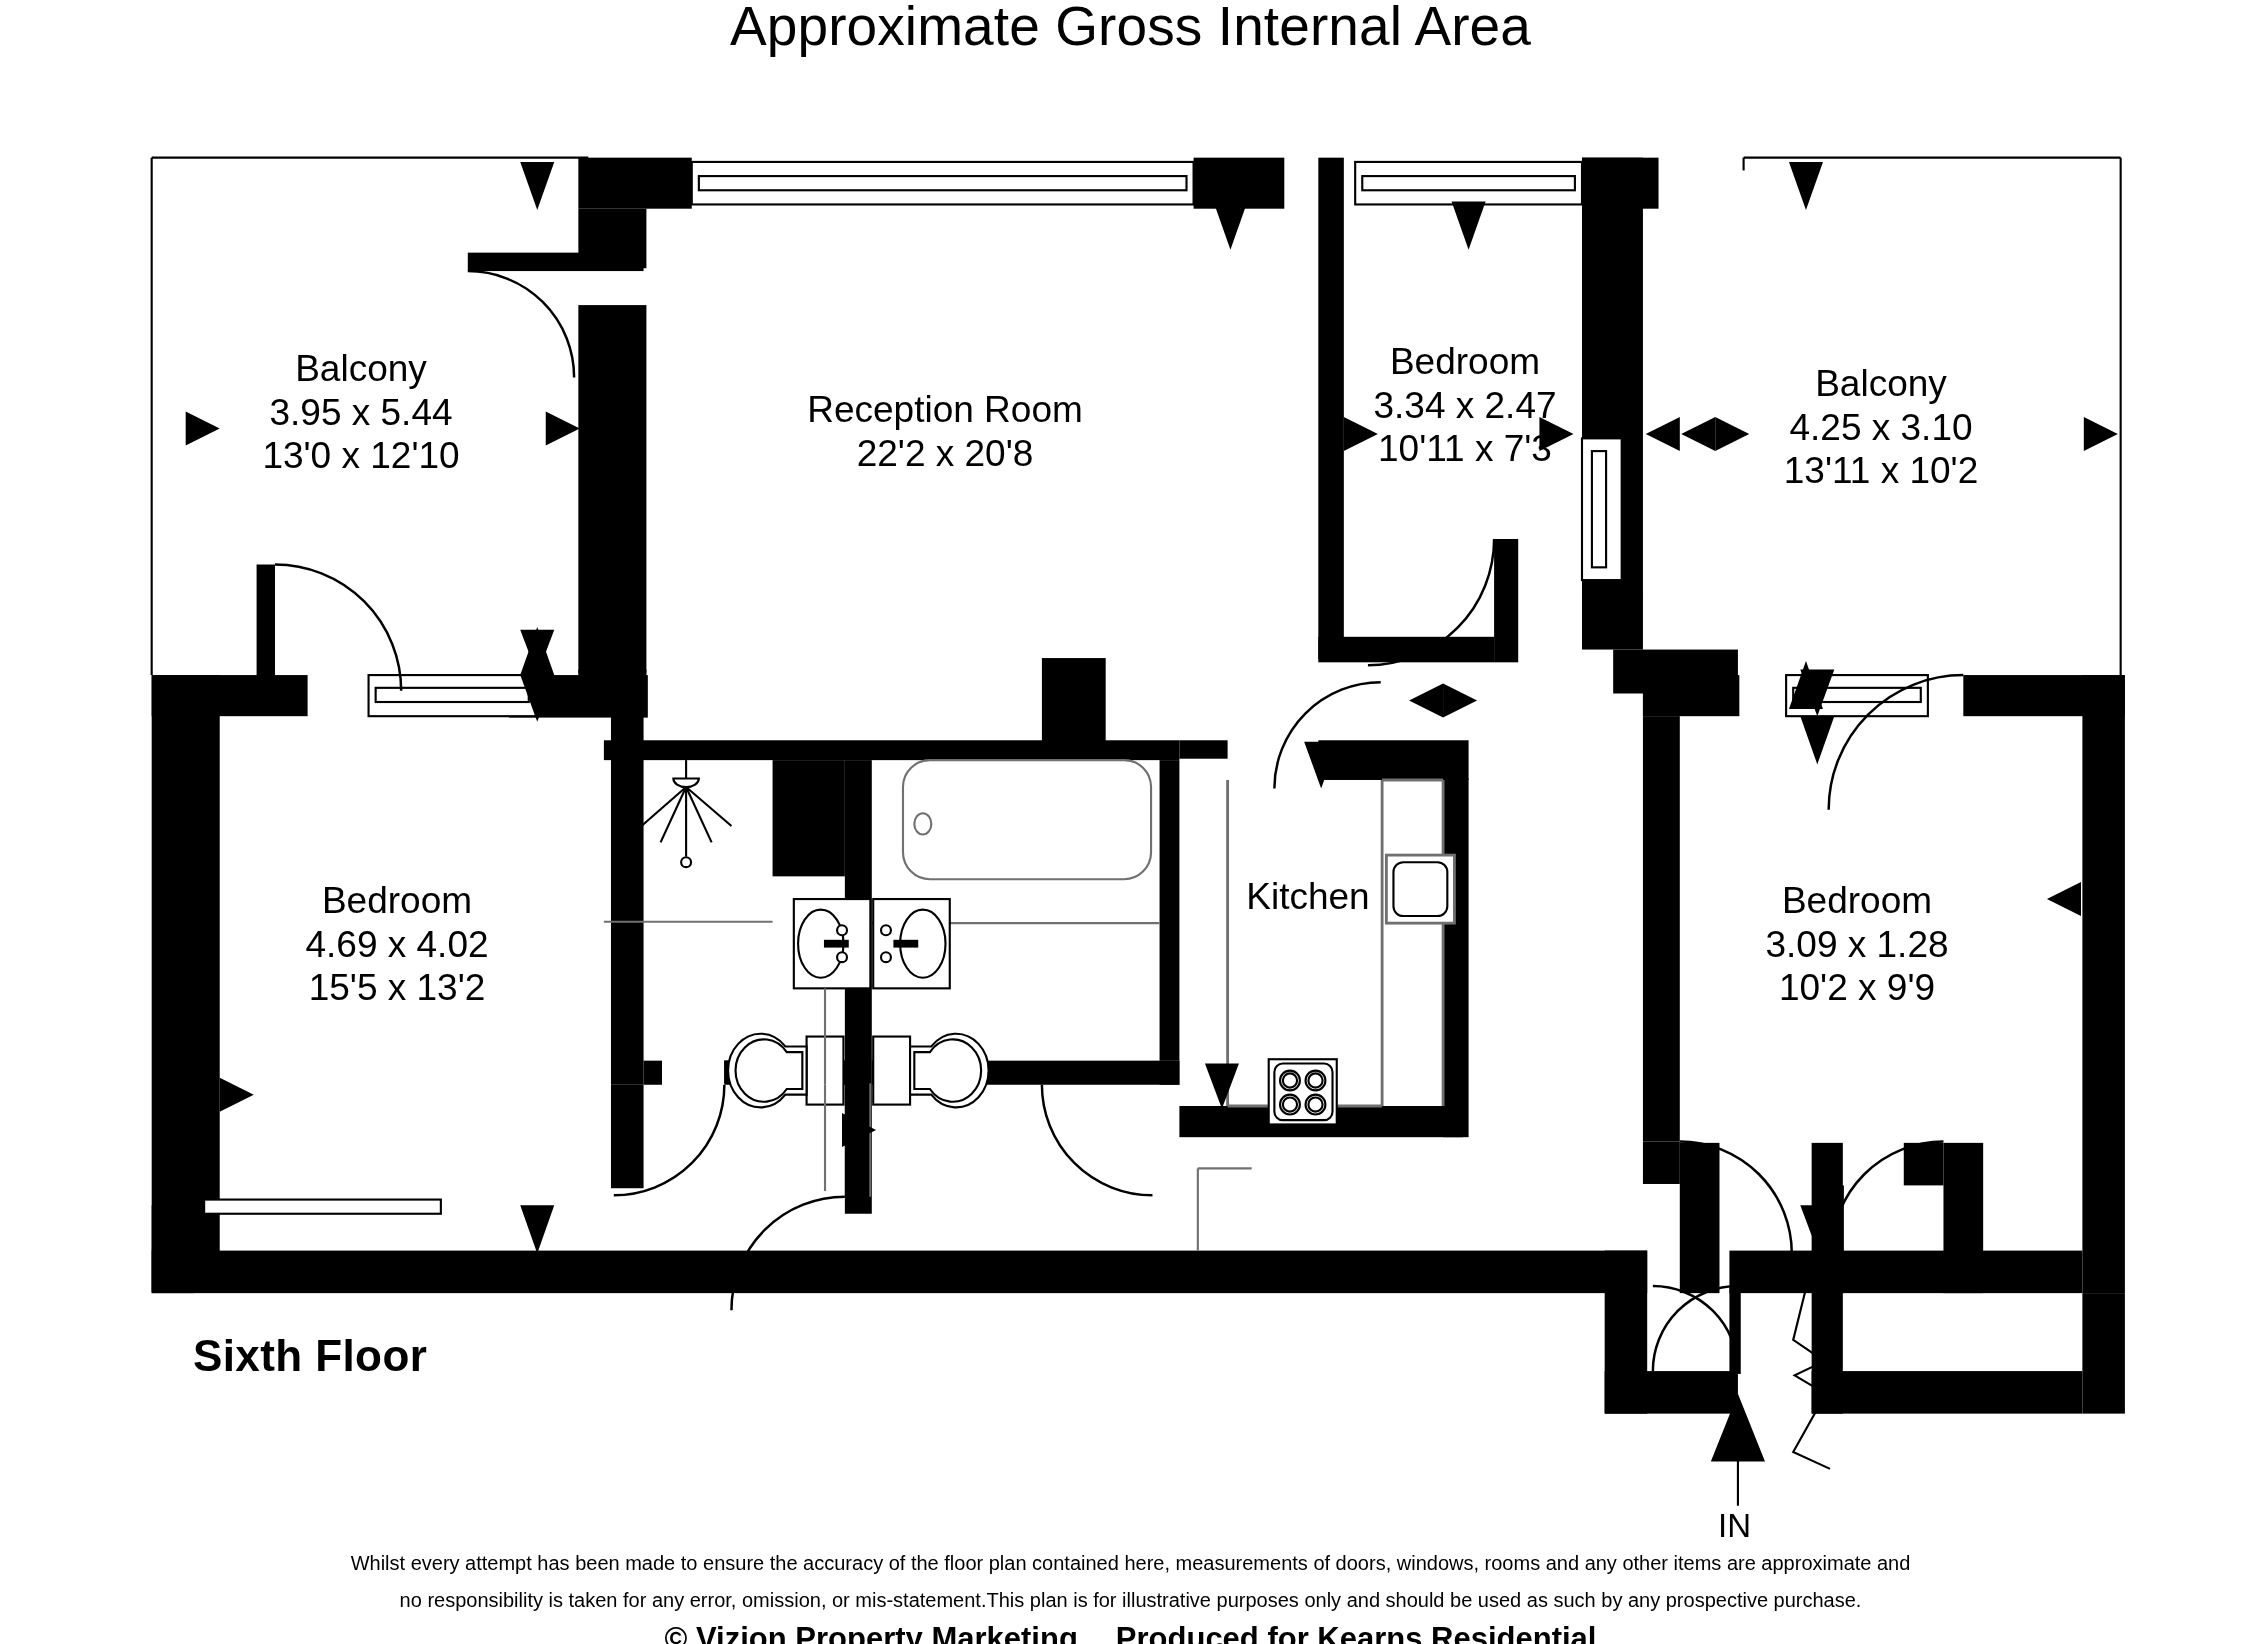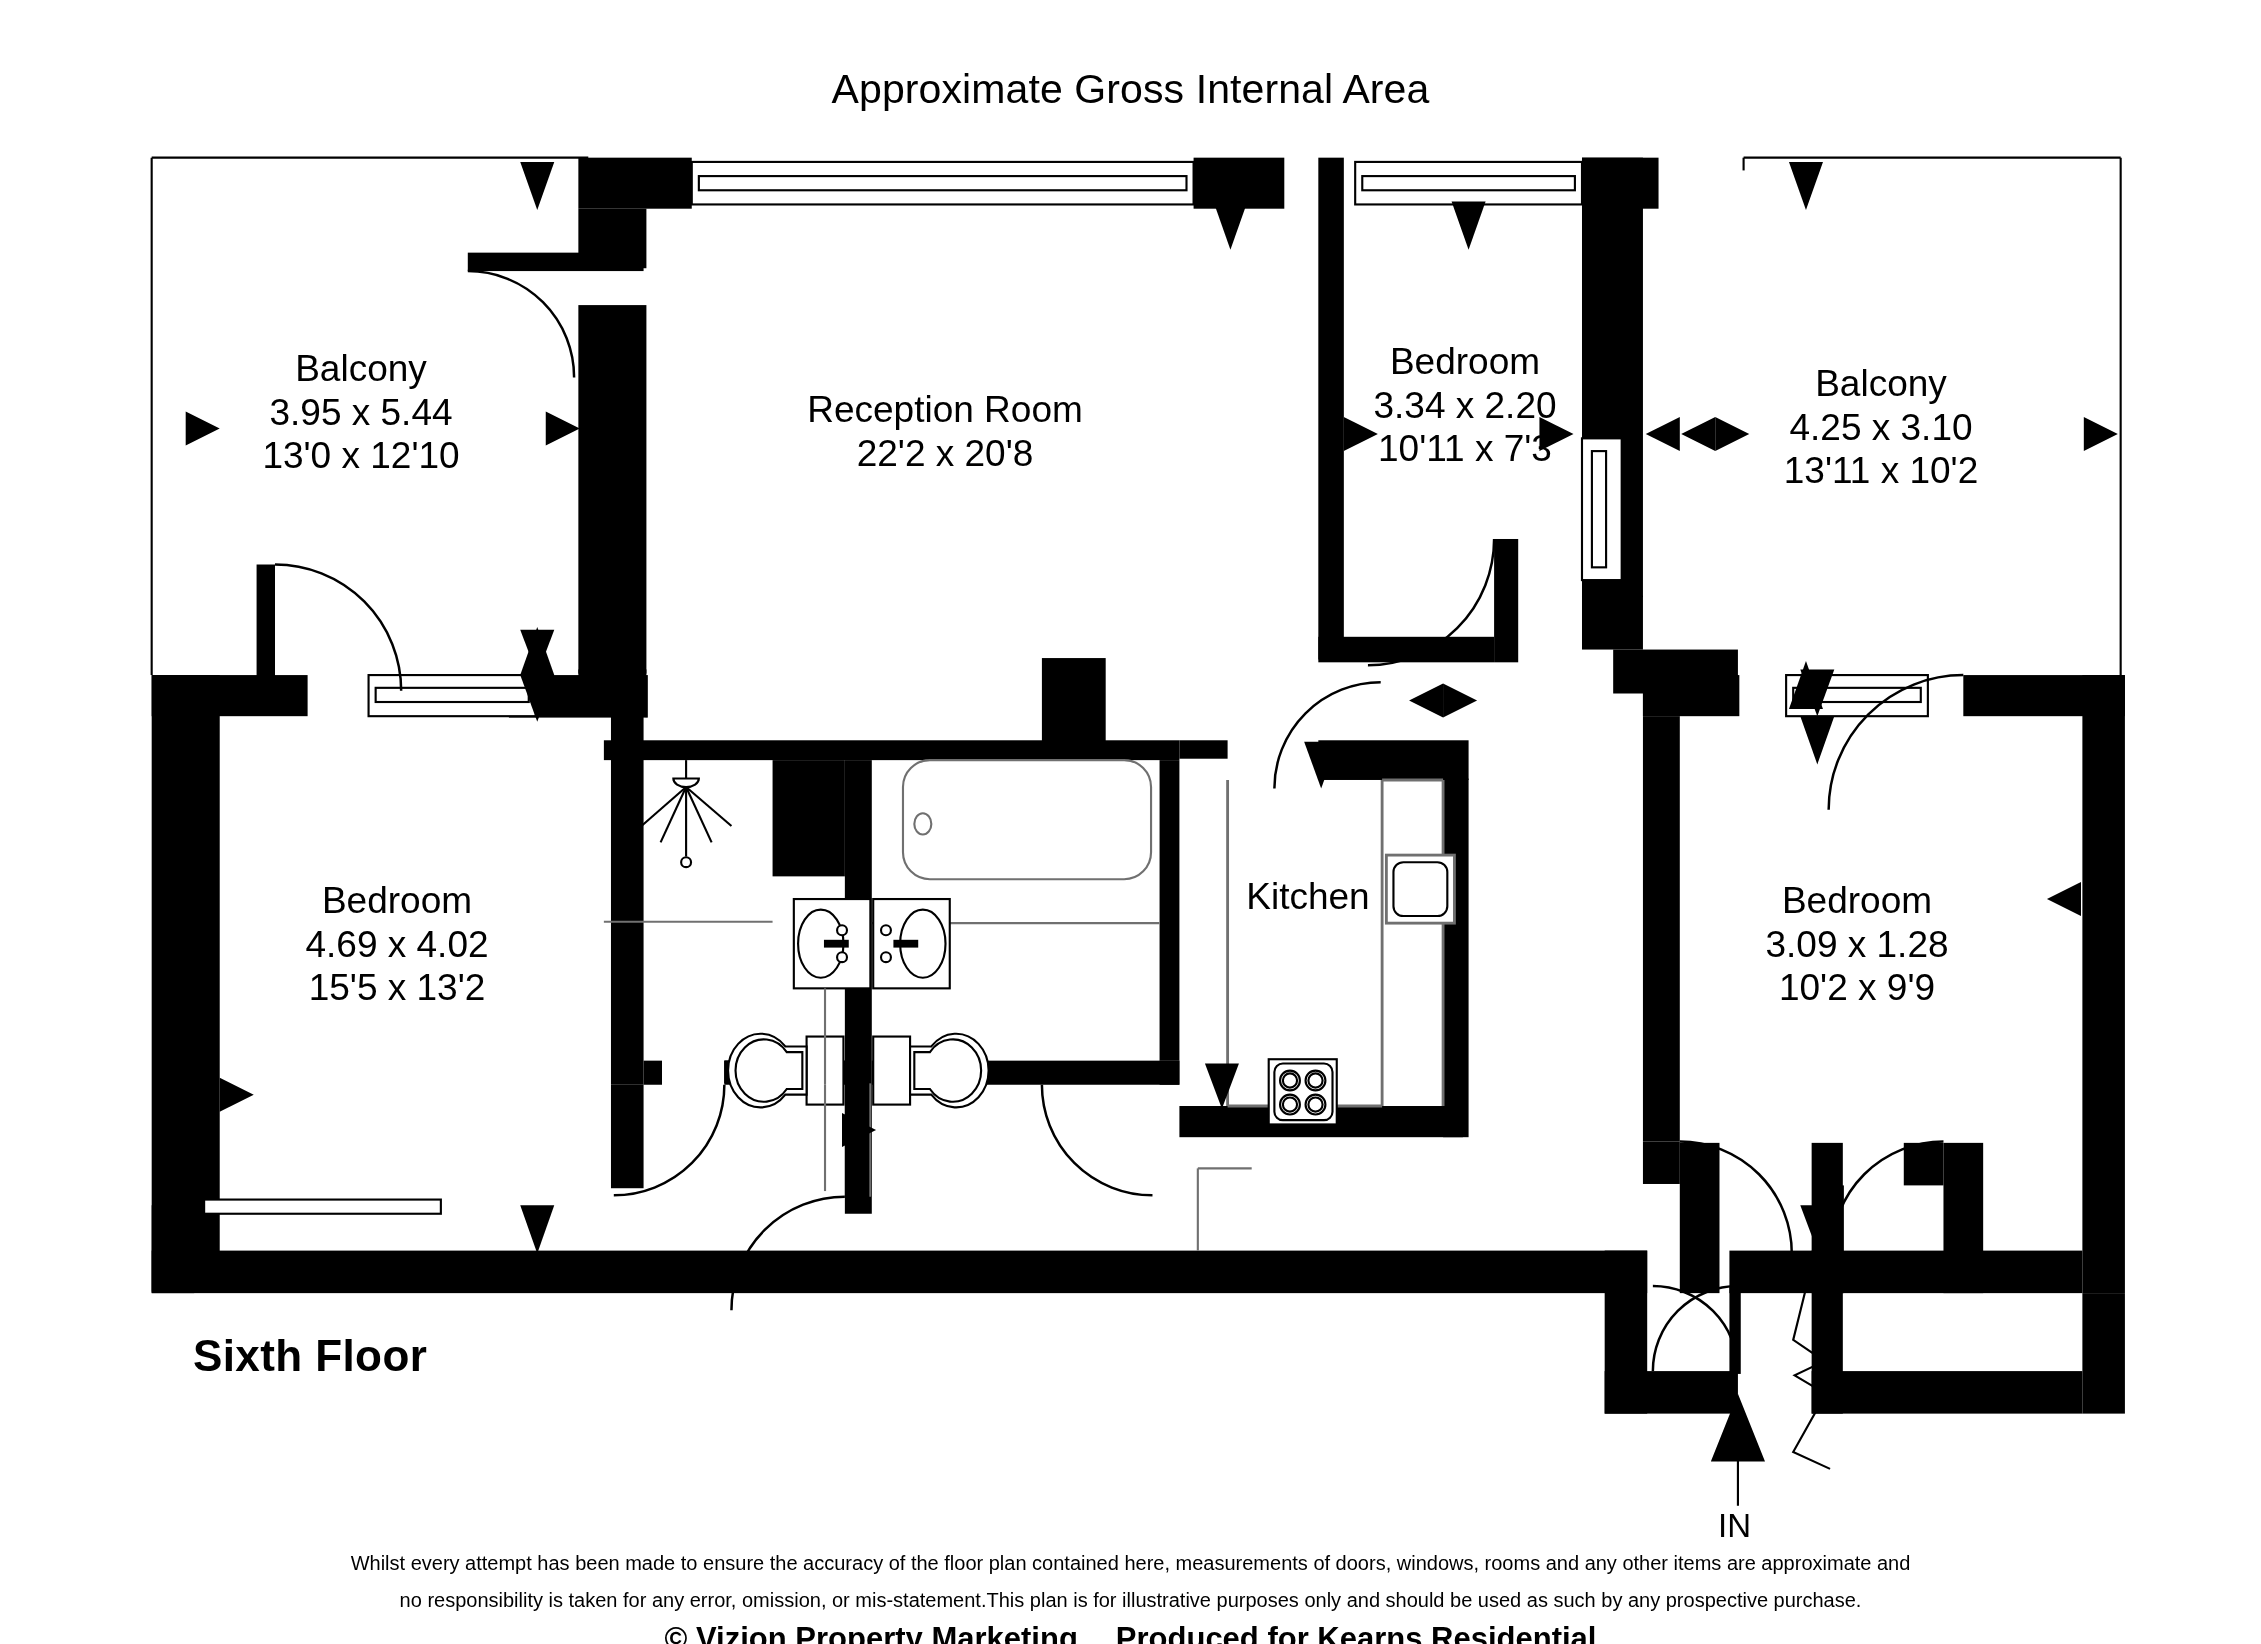--- a/index.html
+++ b/index.html
@@ -9,21 +9,21 @@
     color:#000;
     overflow:hidden;
     position:relative;
   }
   #stage{position:relative;width:2261px;height:1645px;background:#fff;}
 
   
   .hdr{
     position:absolute;left:0;top:0;width:2261px;text-align:center;
   }
-  .hdr .l1{font-size:41px;line-height:50px;padding-top:20px;letter-spacing:0.1px;margin-top:44px;}
+  .hdr .l1{font-size:55px;line-height:50px;padding-top:1px;letter-spacing:0.1px;}
   .hdr .l2{font-size:41px;line-height:50px;}
 
   
   #planwrap{position:absolute;left:0;top:0;width:2261px;height:1645px;}
   svg.plan{position:absolute;left:0;top:0;}
 
   
   .lab{position:absolute;text-align:center;line-height:1.18;white-space:nowrap;}
   .lab .nm{font-size:37px;}
   .lab .dm{font-size:37px;}
@@ -380,21 +380,21 @@
     <div class="dm">13'0 x 12'10</div>
   </div>
 
   <div class="lab" style="left:768px;top:388px;width:354px;">
     <div class="nm">Reception Room</div>
     <div class="dm">22'2 x 20'8</div>
   </div>
 
   <div class="lab" style="left:1309px;top:340px;width:312px;">
     <div class="nm">Bedroom</div>
-    <div class="dm">3.34 x 2.20</div>
+    <div class="dm">3.34 x 2.47</div>
     <div class="dm">10'11 x 7'3</div>
   </div>
 
   <div class="lab" style="left:1718px;top:362px;width:326px;">
     <div class="nm">Balcony</div>
     <div class="dm">4.25 x 3.10</div>
     <div class="dm">13'11 x 10'2</div>
   </div>
 
   <div class="lab" style="left:234px;top:879px;width:326px;">

